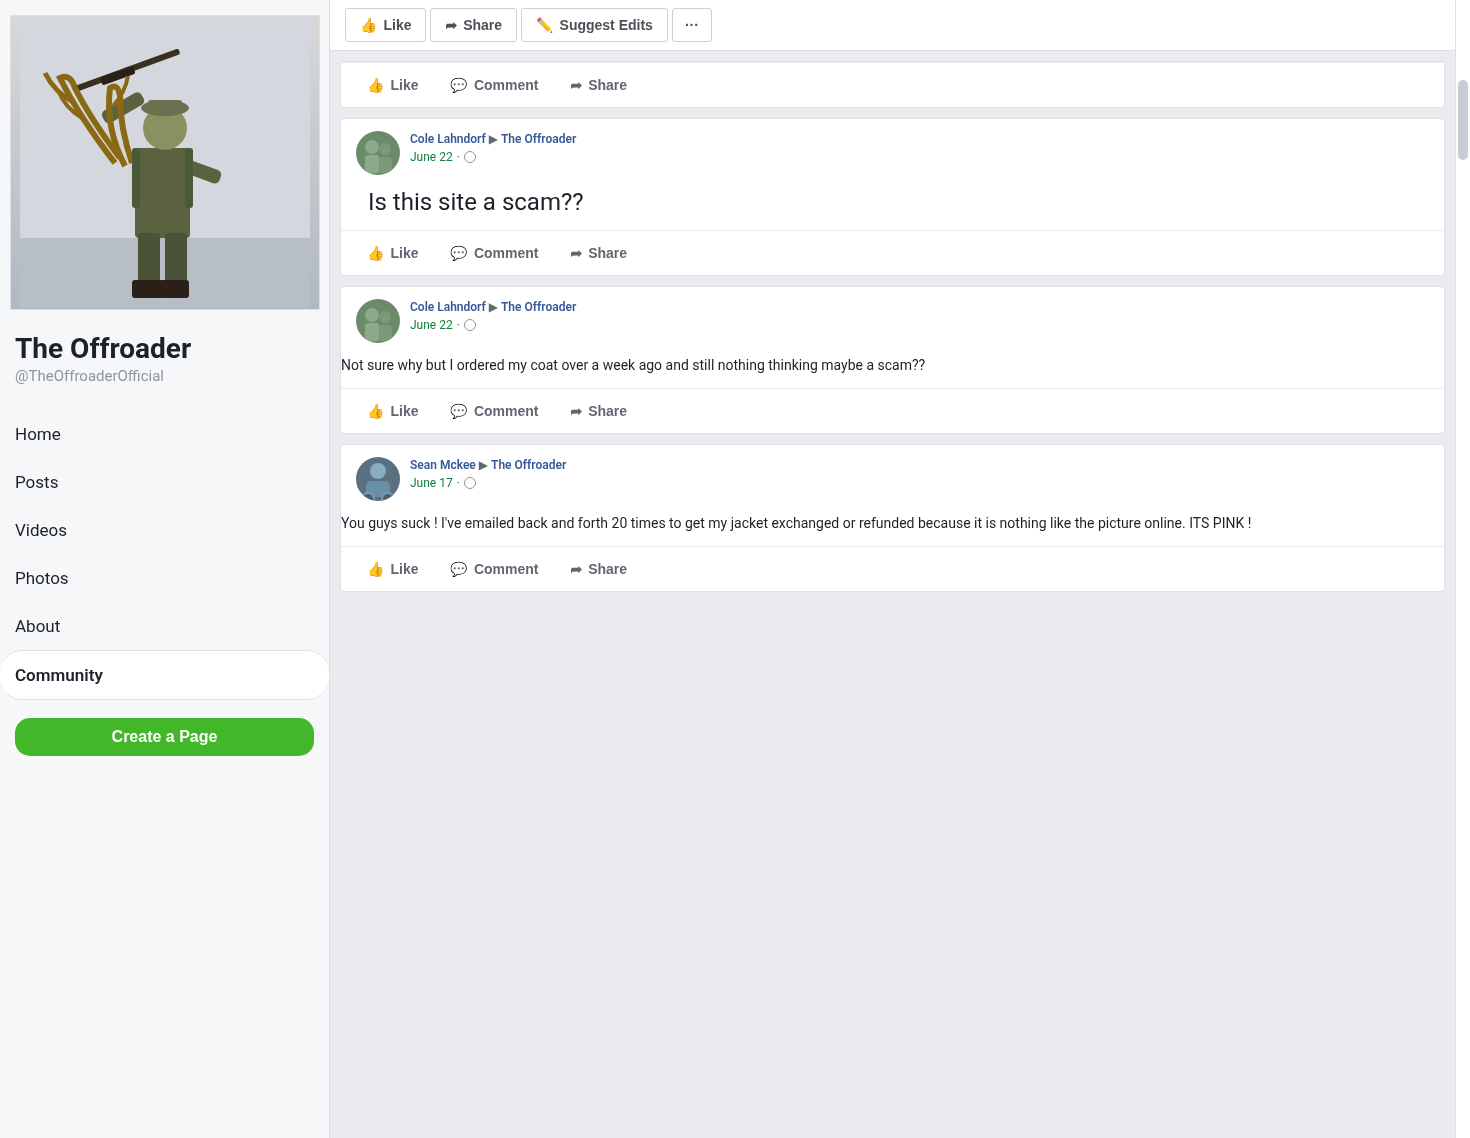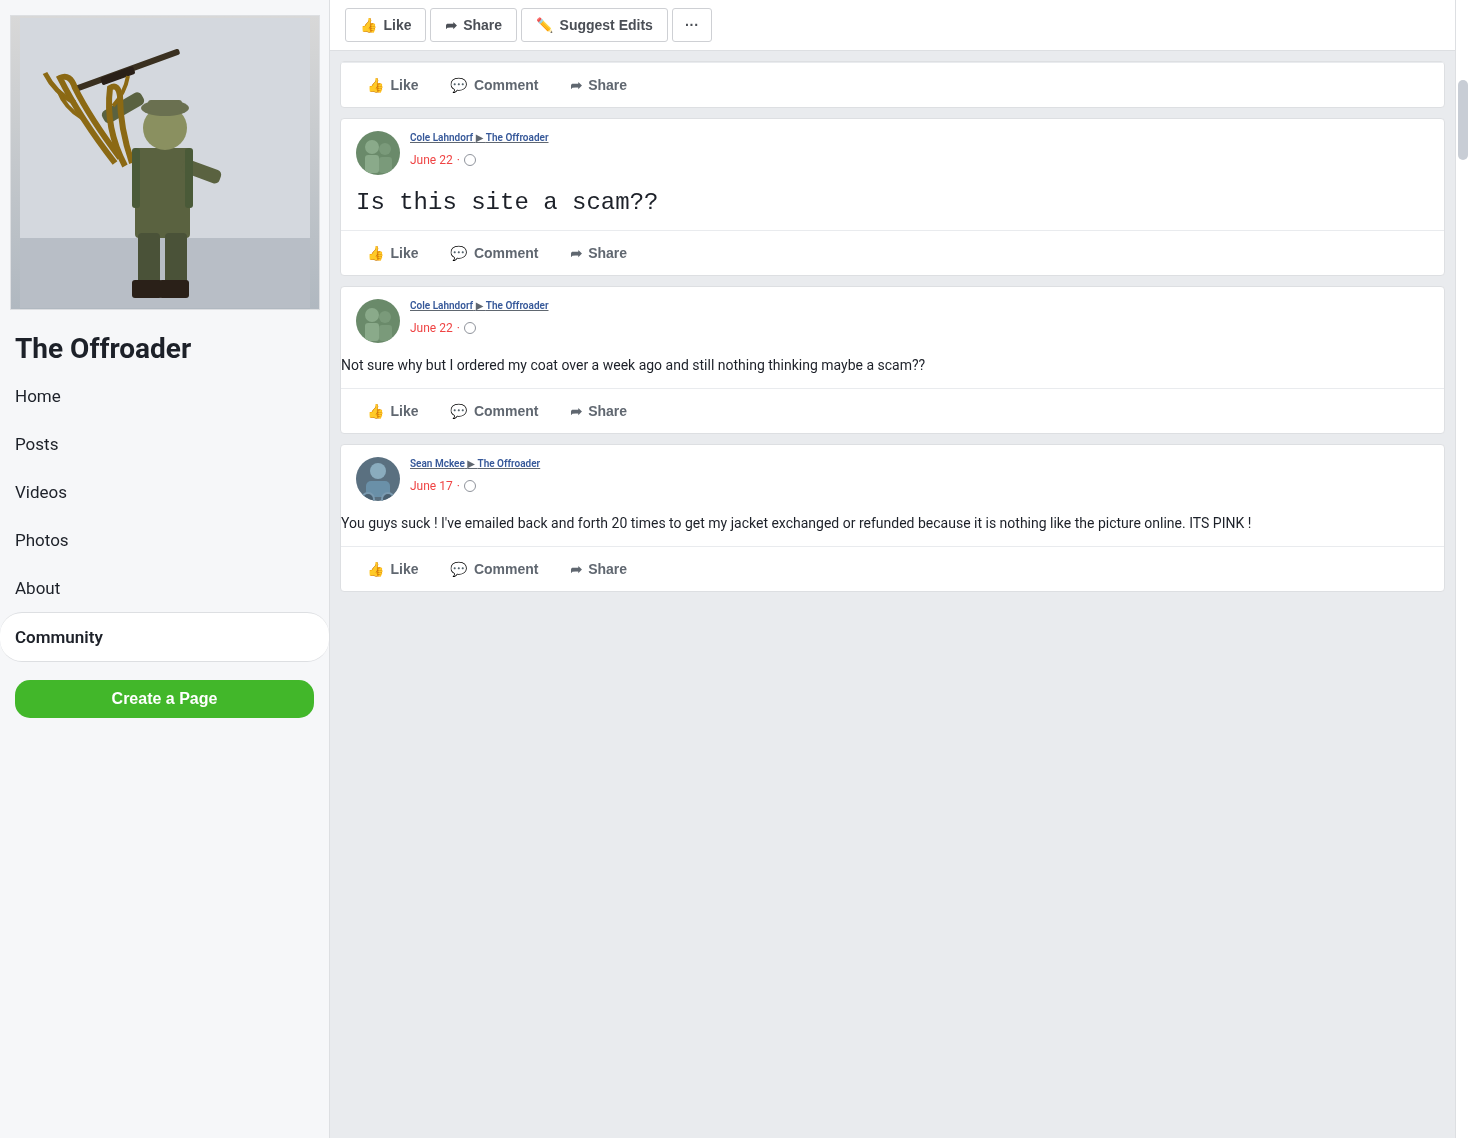--- a/index.html
+++ b/index.html
@@ -180,53 +180,51 @@
       overflow: hidden;
       flex-shrink: 0;
     }
 
     .post-meta {
       display: flex;
       flex-direction: column;
     }
 
     .post-author-line {
-      font-size: 10px;
+      font-size: 12px;
       color: #606770;
       line-height: 1.4;
-      text-decoration: underline;
     }
 
     .post-author-name {
       color: #365899;
       font-weight: 600;
       cursor: pointer;
     }
 
     .post-page-name {
       color: #365899;
       font-weight: 600;
       cursor: pointer;
     }
 
     .post-date {
       font-size: 12px;
-      color: #ef4444;
+      color: #15803d;
       display: flex;
       align-items: center;
       gap: 4px;
-      margin-top: 8px;
+      margin-top: 2px;
     }
 
     .post-body {
-      padding: 4px 15px 12px 15px;
+      padding: 4px 15px 12px 27px;
       font-size: 24px;
       color: #1d2129;
       line-height: 1.3;
-      font-family: Liberation Mono, monospace;
     }
 
     .post-body-normal {
       padding: 4px 15px 12px 0;
       font-size: 14px;
       color: #1d2129;
       line-height: 1.5;
     }
 
     
@@ -302,20 +300,21 @@
         <path d="M 105 148 Q 85 110 90 70 Q 98 65 100 78 Q 100 110 112 145" stroke="#8B6914" stroke-width="6" fill="none"></path>
         <path d="M 93 88 Q 105 75 108 58" stroke="#8B6914" stroke-width="4" fill="none"></path>
 
         <rect x="112" y="130" width="8" height="60" rx="3" fill="#4a5a38"></rect>
         <rect x="165" y="130" width="8" height="60" rx="3" fill="#4a5a38"></rect>
       </svg>
     </div>
   </div>
 
   <div class="page-name">The Offroader</div>
+  <div class="page-handle">@TheOffroaderOfficial</div>
 
   <nav class="sidebar-nav">
     <a class="nav-item">Home</a>
     <a class="nav-item">Posts</a>
     <a class="nav-item">Videos</a>
     <a class="nav-item">Photos</a>
     <a class="nav-item">About</a>
     <a class="nav-item active">Community</a>
   </nav>
 

